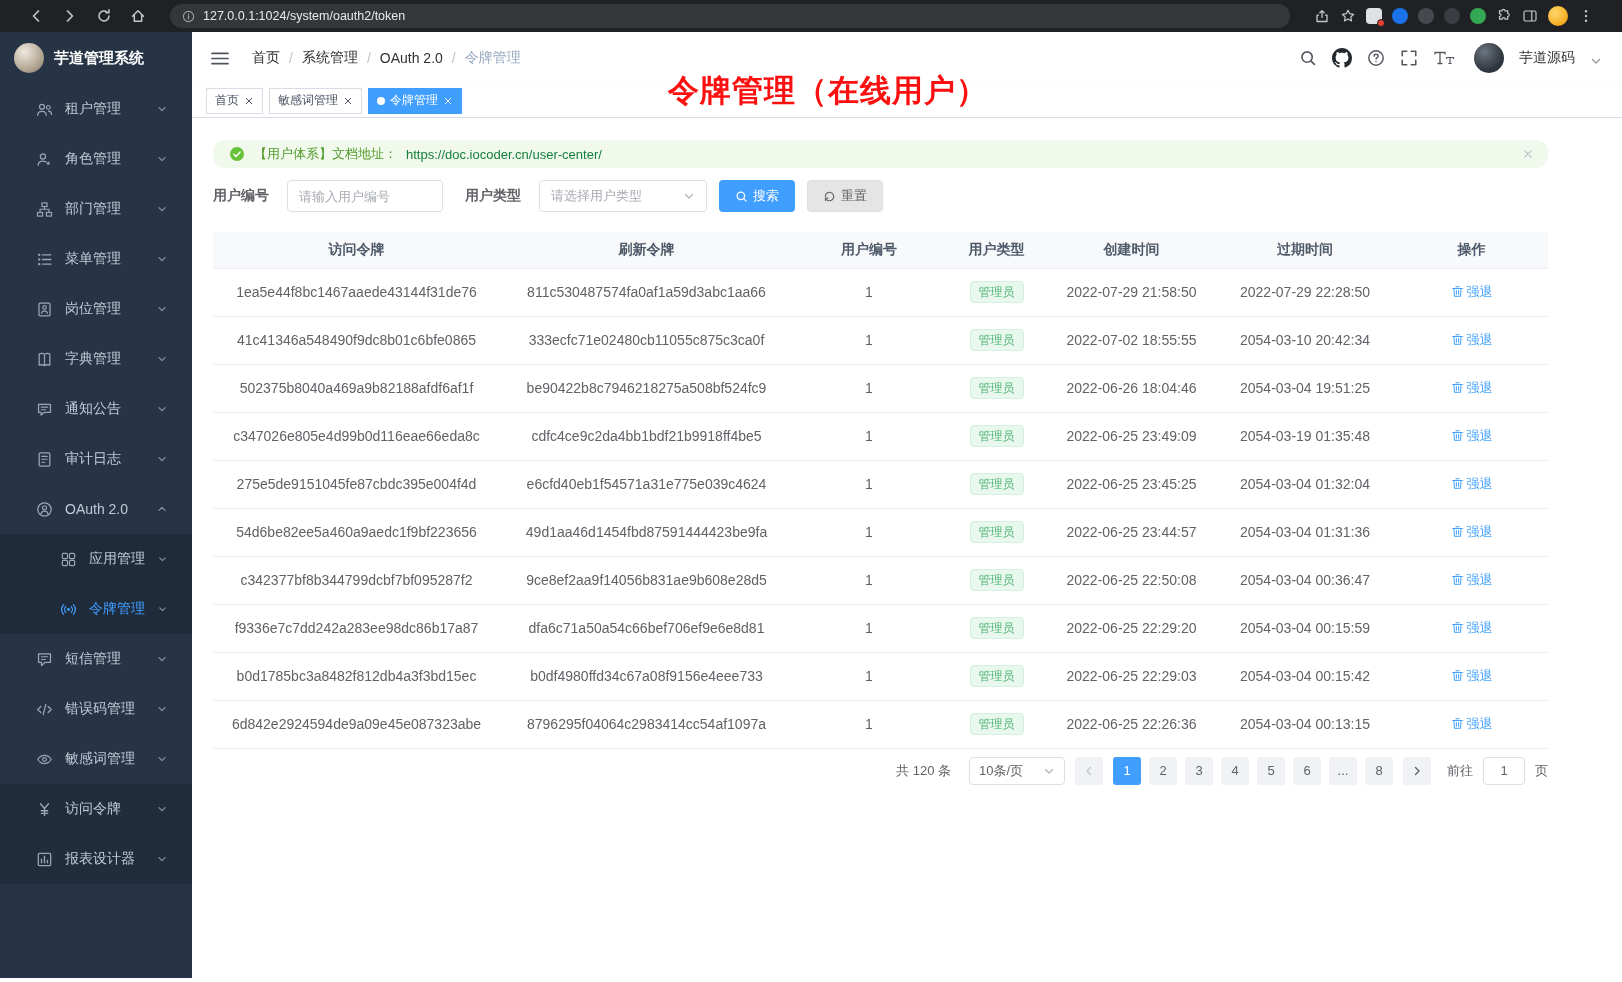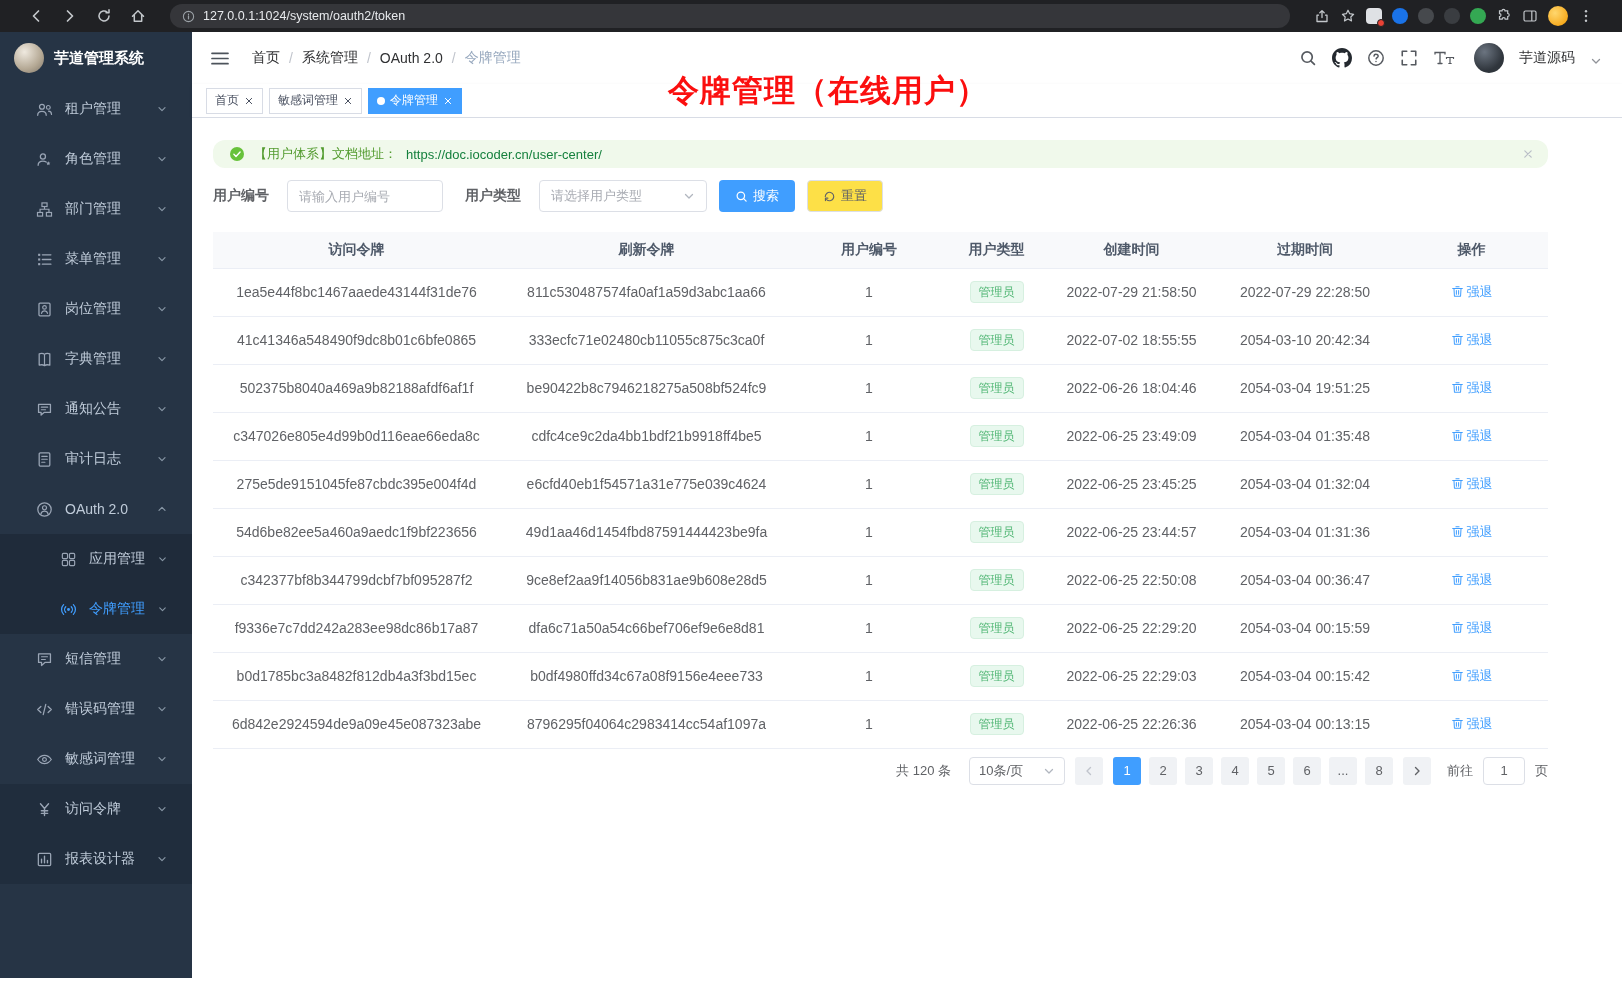--- a/index.html
+++ b/index.html
@@ -83,21 +83,21 @@
 .filters{display:flex;align-items:center;margin-top:12px;height:32px}
 .f-label{font-weight:bold;color:#606266;font-size:14px;margin-right:18px;white-space:nowrap}
 .f-input input{width:156px;height:32px;border:1px solid #dcdfe6;border-radius:4px;padding:0 11px;font-size:13px;color:#606266;outline:none;font-family:inherit}
 input::placeholder{color:#a8abb2}
 .f-input{margin-right:22px}
 .f-select{width:168px;height:32px;border:1px solid #dcdfe6;border-radius:4px;display:flex;align-items:center;justify-content:space-between;padding:0 11px;color:#a8abb2;font-size:13px;margin-right:12px;cursor:pointer;background:#fff}
 .sel-caret{width:12px;height:12px;color:#b1b6bf}
 .btn{height:32px;border-radius:4px;display:inline-flex;align-items:center;gap:5px;font-size:13px;padding:0 15px;border:1px solid transparent;cursor:pointer;font-family:inherit;margin-right:12px}
 .btn-icon{width:13px;height:13px}
 .btn.primary{background:#409eff;color:#fff}
-.btn.plain{background:#fde047;border-color:#dcdfe6;color:#606266}
+.btn.plain{background:#e5e5e5;border-color:#dcdfe6;color:#606266}
 
 
 table.tokens{width:100%;border-collapse:collapse;table-layout:fixed;font-size:14px;color:#606266;margin-top:20px}
 table.tokens th{height:36px;background:#f8f9fb;color:#4e5969;font-weight:bold;font-size:14px;text-align:center;border-bottom:1px solid #ebeef5;white-space:nowrap;overflow:hidden}
 table.tokens td{height:48px;text-align:center;border-bottom:1px solid #ebeef5;white-space:nowrap;overflow:hidden}
 .tag{display:inline-block;background:#e8f8ee;color:#50b674;border:1px solid #d6f0e0;border-radius:4px;font-size:12px;line-height:18px;padding:1px 8px}
 .action{color:#409eff;font-size:13px;display:inline-flex;align-items:center;gap:3px;cursor:pointer;background:none;border:none;font-family:inherit}
 .a-icon{width:13px;height:13px}
 
 
@@ -684,21 +684,21 @@
                   </button>
                 </td>
               </tr>
 
               <tr class="t-row">
                 <td>c347026e805e4d99b0d116eae66eda8c</td>
                 <td>cdfc4ce9c2da4bb1bdf21b9918ff4be5</td>
                 <td>1</td>
                 <td><span class="tag">管理员</span></td>
                 <td>2022-06-25 23:49:09</td>
-                <td>2054-03-04 01:35:48</td>
+                <td>2054-03-19 01:35:48</td>
                 <td>
                   <button class="action">
                     <span class="a-icon" data-icon="trash">
                       <svg viewBox="0 0 14 14">
                         <path d="M1.8 3.8h10.4M5.3 1.8h3.4M3.2 3.8l.5 8.4h6.6l.5-8.4M5.8 6v4M8.2 6v4" fill="none" stroke="currentColor" stroke-width="1.1" stroke-linecap="round" stroke-linejoin="round"></path>
                       </svg>
                     </span>
                     <span>强退</span>
                   </button>
                 </td>

